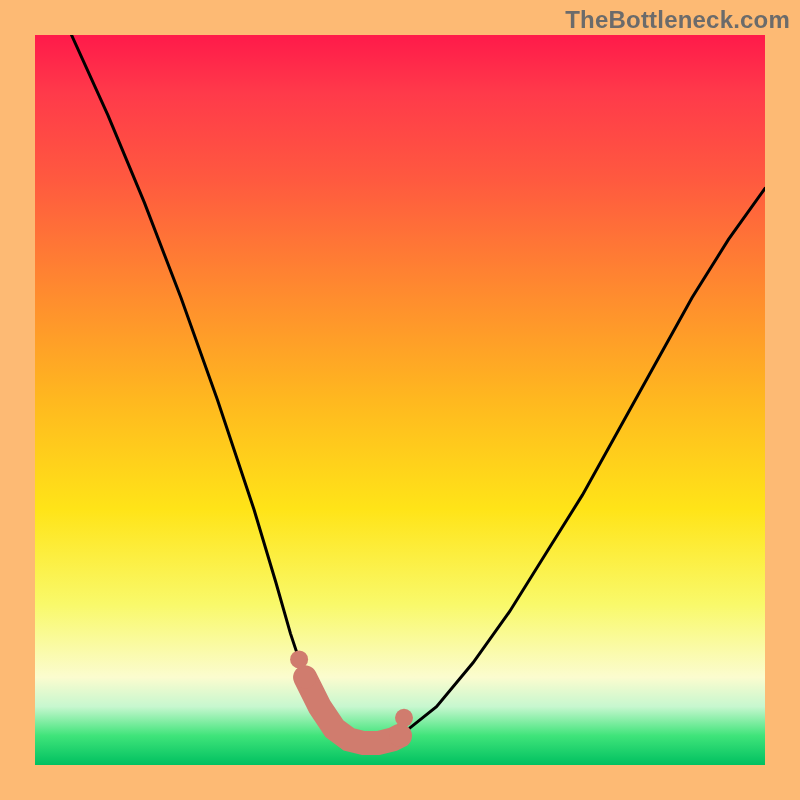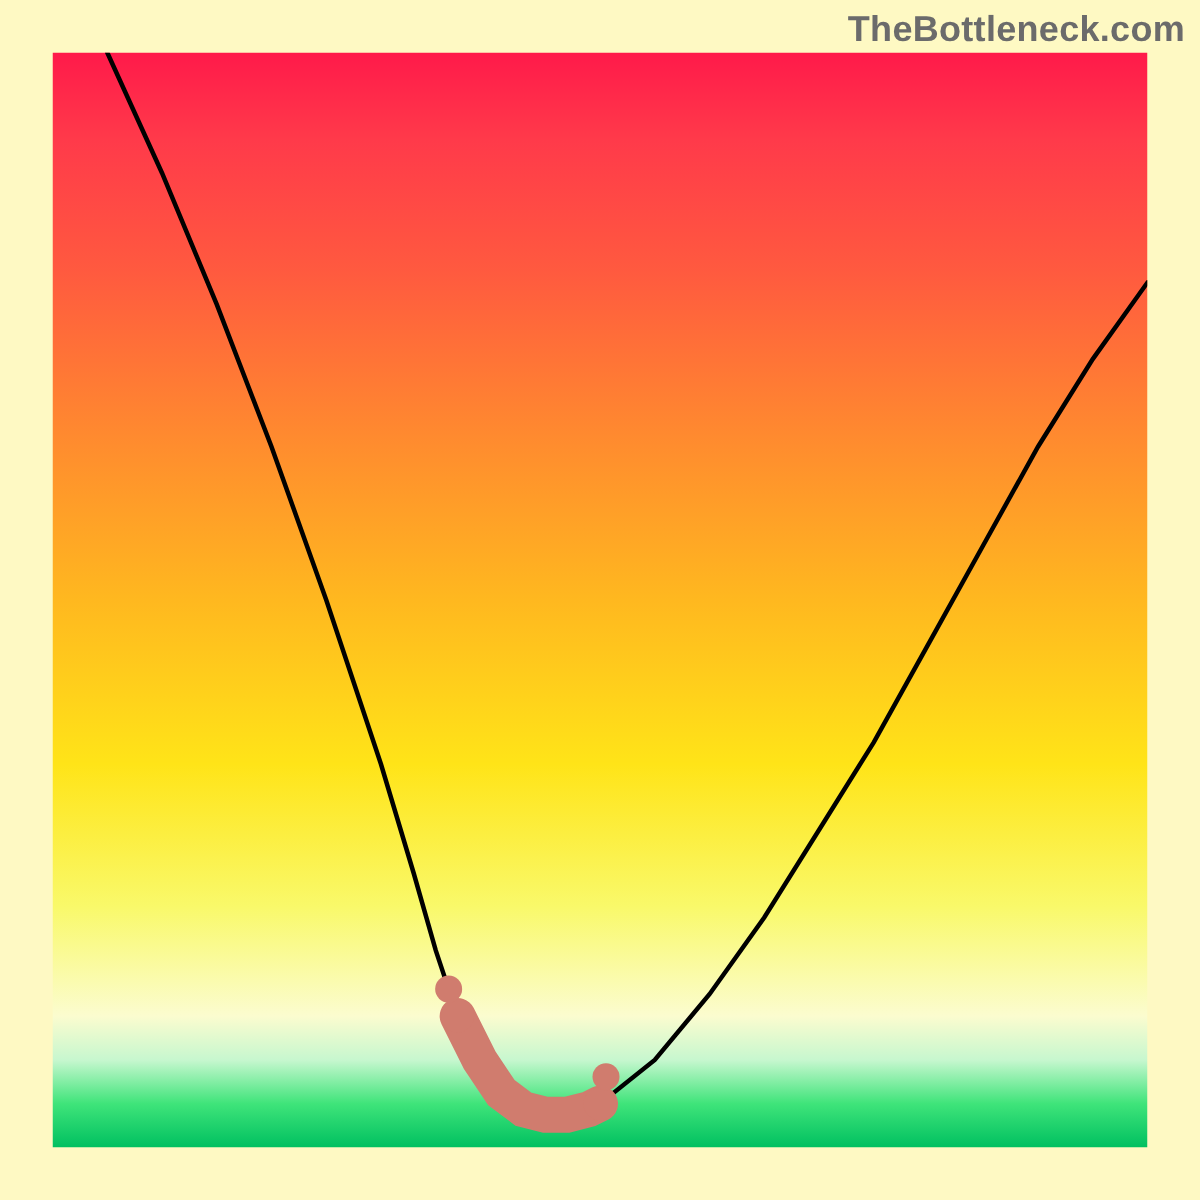--- a/index.html
+++ b/index.html
@@ -10,21 +10,21 @@
     background: #000;
     overflow: hidden;
     font-family: Arial, Helvetica, sans-serif;
   }
   .frame {
     position: absolute;
     top: 0;
     left: 0;
     width: 800px;
     height: 800px;
-    background: #fef9c3;
+    background: #fdba74;
   }
   .plot-area {
     position: absolute;
     top: 35px;
     left: 35px;
     width: 730px;
     height: 730px;
     overflow: hidden;
   }
   .gradient {

